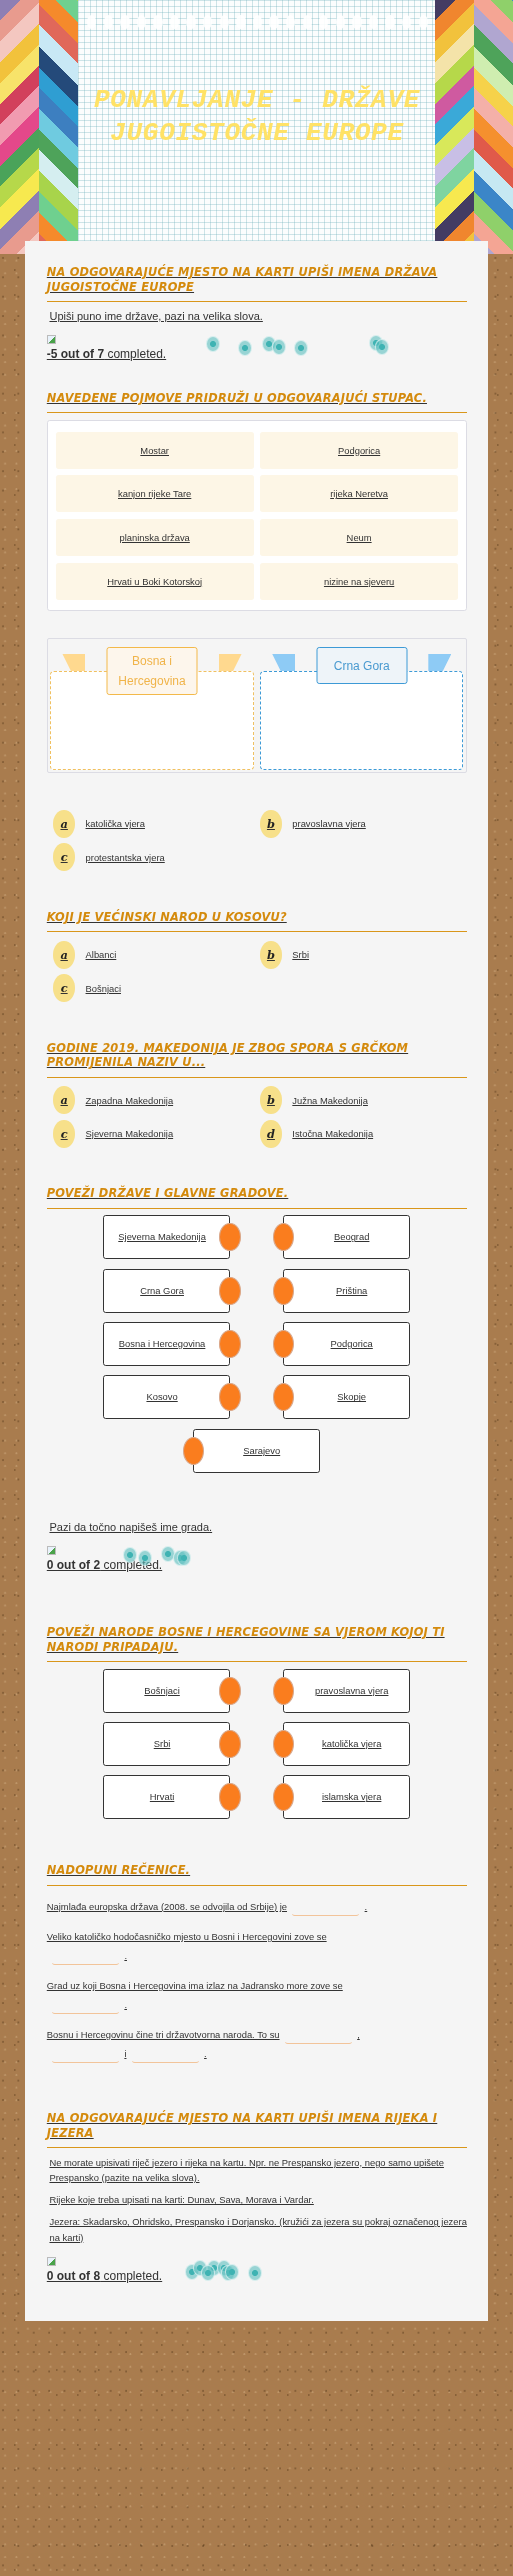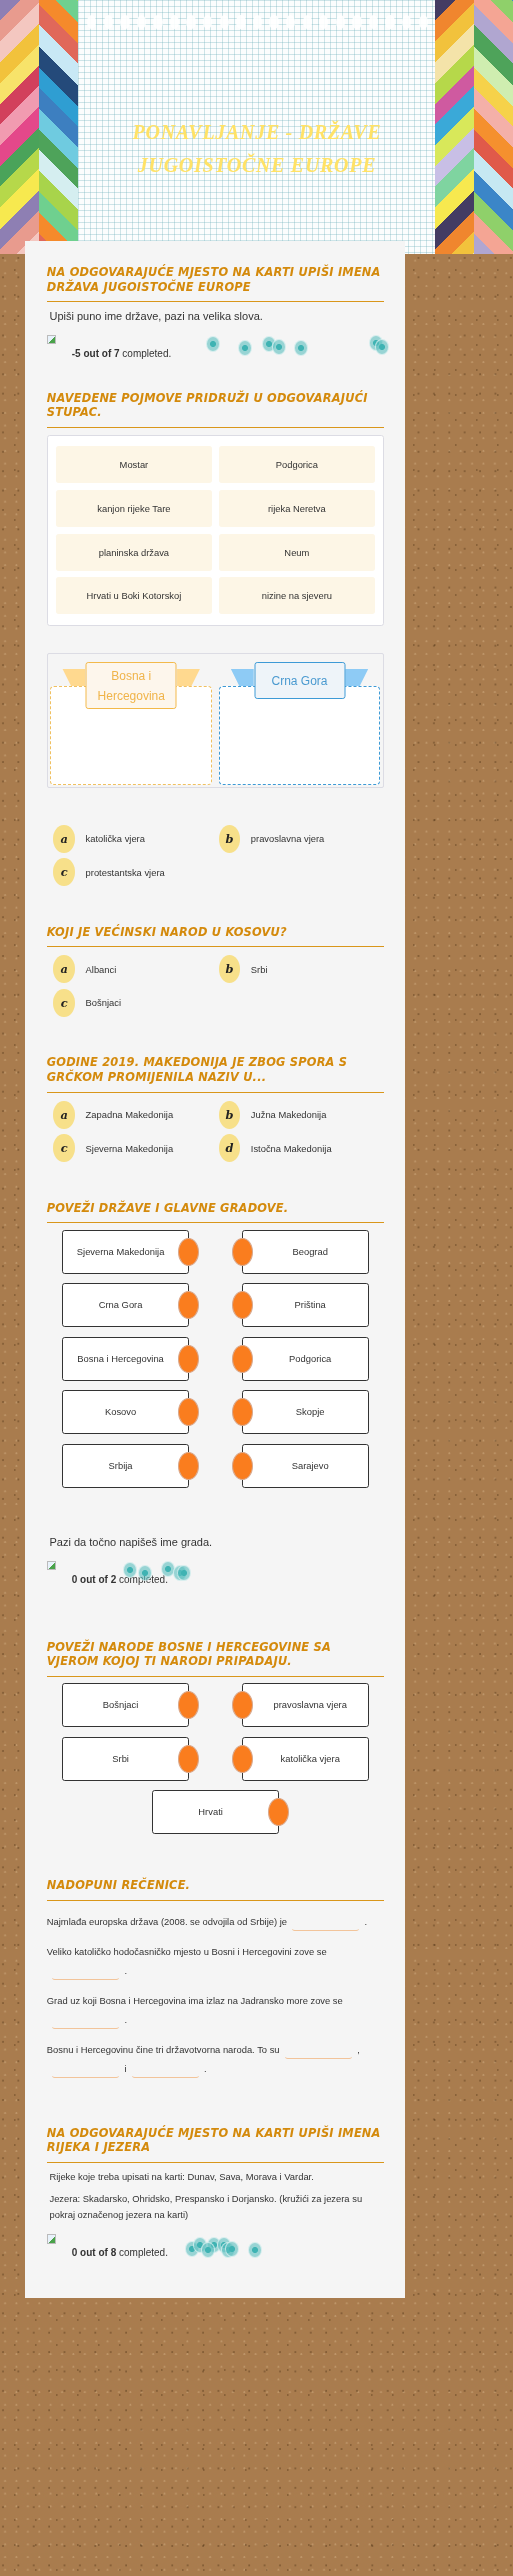--- a/index.html
+++ b/index.html
@@ -63,55 +63,55 @@
     position: absolute; left: 87px; width: 341px; height: 16px;
     display: flex; justify-content: space-between;
   }
   .rings span {
     width: 9.4px; height: 14.7px; border-radius: 50%;
     background: #ffffff; opacity: 0.9;
   }
   .title {
     position: absolute; left: 67px; top: 84px; width: 380px;
     text-align: center;
-    font-family: Liberation Serif, serif;
+    font-family: Liberation Mono, monospace;
     font-weight: bold;
-    font-size: 20px; line-height: 33px;
+    font-size: 26px; line-height: 33px;
     color: #ffe266; letter-spacing: 0.7px;
     text-transform: uppercase;
     font-style: italic;
-    margin-top: 32px;
   }
 
   
   .card {
-    position: absolute; left: 25.4px; top: 241px; width: 380px;
+    position: absolute; left: 25.4px; top: 241px; width: 463px;
     background: #f5f5f5;
     padding: 0 21.4px 32px 21.4px;
+    text-decoration: underline;
   }
   .section { padding-top: 24px; }
   .q-title {
     font-family: "DejaVu Sans", sans-serif;
     font-weight: bold; font-style: italic;
     font-size: 11.4px; line-height: 14.7px;
     color: #d48a0c;
     text-transform: uppercase;
     letter-spacing: 0.2px;
     padding-bottom: 6.7px;
     border-bottom: 1px solid #d9961a;
     margin-bottom: 6.7px;
   }
   .hint { font-size: 11px; line-height: 14px; color: #333; margin-bottom: 5.3px; padding-left: 2.7px; }
 
   .progress { position: relative; margin-top: 12px; height: 32px; }
   .broken-img {
     width: 9.4px; height: 9.4px; border: 0.7px solid #bbb; background: linear-gradient(135deg, #e8f2fb 55%, #4aa34a 55%);
     display: block; margin-bottom: 2.7px;
   }
-  .progress-text { font-size: 10px; color: #333; margin-left: 25px; }
+  .progress-text { font-size: 12px; color: #333; }
   .progress-text b { font-weight: bold; }
   .dot {
     position: absolute; width: 14.7px; height: 16px; border-radius: 50%;
     background: radial-gradient(circle, #3fb3b3 0 2.7px, rgba(90,190,190,0.6) 3.3px 100%);
     border: 0.7px solid rgba(255,255,255,0.6);
   }
 
   
   .sort-box {
     background: #fff; border: 0.7px solid #dcdce4; border-radius: 2.7px;
@@ -370,24 +370,20 @@
         <div class="match-box left">
             <span>Kosovo</span>
             <span class="knob"></span>
           </div>
         <div class="match-box right">
             <span class="knob"></span>
             <span>Skopje</span>
           </div>
       </div>
       <div class="match-row">
-        <div class="match-box left">
-            <span>Srbija</span>
-            <span class="knob"></span>
-          </div>
         <div class="match-box right">
             <span class="knob"></span>
             <span>Sarajevo</span>
           </div>
       </div>
     </div>
   </section>
 
   <section class="section" style="padding-top:47px">
     <p class="hint">Pazi da točno napišeš ime grada.</p>
@@ -423,34 +419,39 @@
         <div class="match-box right">
             <span class="knob"></span>
             <span>katolička vjera</span>
           </div>
       </div>
       <div class="match-row">
         <div class="match-box left">
             <span>Hrvati</span>
             <span class="knob"></span>
           </div>
+        <div class="match-box right">
+            <span class="knob"></span>
+            <span>islamska vjera</span>
+          </div>
       </div>
     </div>
   </section>
 
   <section class="section fill" style="padding-top:44px">
     <h2 class="q-title">Nadopuni rečenice.</h2>
     <p><span>Najmlađa europska država (2008. se odvojila od Srbije) je</span><input class="blank" type="text" style=""><span>.</span></p>
     <p><span>Veliko katoličko hodočasničko mjesto u Bosni i Hercegovini zove se</span><br><input class="blank" type="text" style=""><span>.</span></p>
     <p><span>Grad uz koji Bosna i Hercegovina ima izlaz na Jadransko more zove se</span><br><input class="blank" type="text" style=""><span>.</span></p>
     <p><span>Bosnu i Hercegovinu čine tri državotvorna naroda. To su</span><input class="blank" type="text" style=""><span>,</span><br><input class="blank" type="text" style=""><span>i</span><input class="blank" type="text" style=""><span>.</span></p>
   </section>
 
   <section class="section note" style="padding-top:44px">
     <h2 class="q-title">Na odgovarajuće mjesto na karti upiši imena rijeka i jezera</h2>
+    <p>Ne morate upisivati riječ jezero i rijeka na kartu. Npr. ne Prespansko jezero, nego samo upišete Prespansko (pazite na velika slova).</p>
     <p>Rijeke koje treba upisati na karti: Dunav, Sava, Morava i Vardar.</p>
     <p>Jezera: Skadarsko, Ohridsko, Prespansko i Dorjansko. (kružići za jezera su pokraj označenog jezera na karti)</p>
     <div class="progress">
       <span class="broken-img"></span>
       <span class="progress-text"><b>0 out of 8</b><span> completed.</span></span>
       <span class="dot" style="left:138px;top:6.7px"></span>
       <span class="dot" style="left:146px;top:2.7px"></span>
       <span class="dot" style="left:160px;top:2.7px"></span>
       <span class="dot" style="left:170px;top:2.7px"></span>
       <span class="dot" style="left:154px;top:8px"></span>

